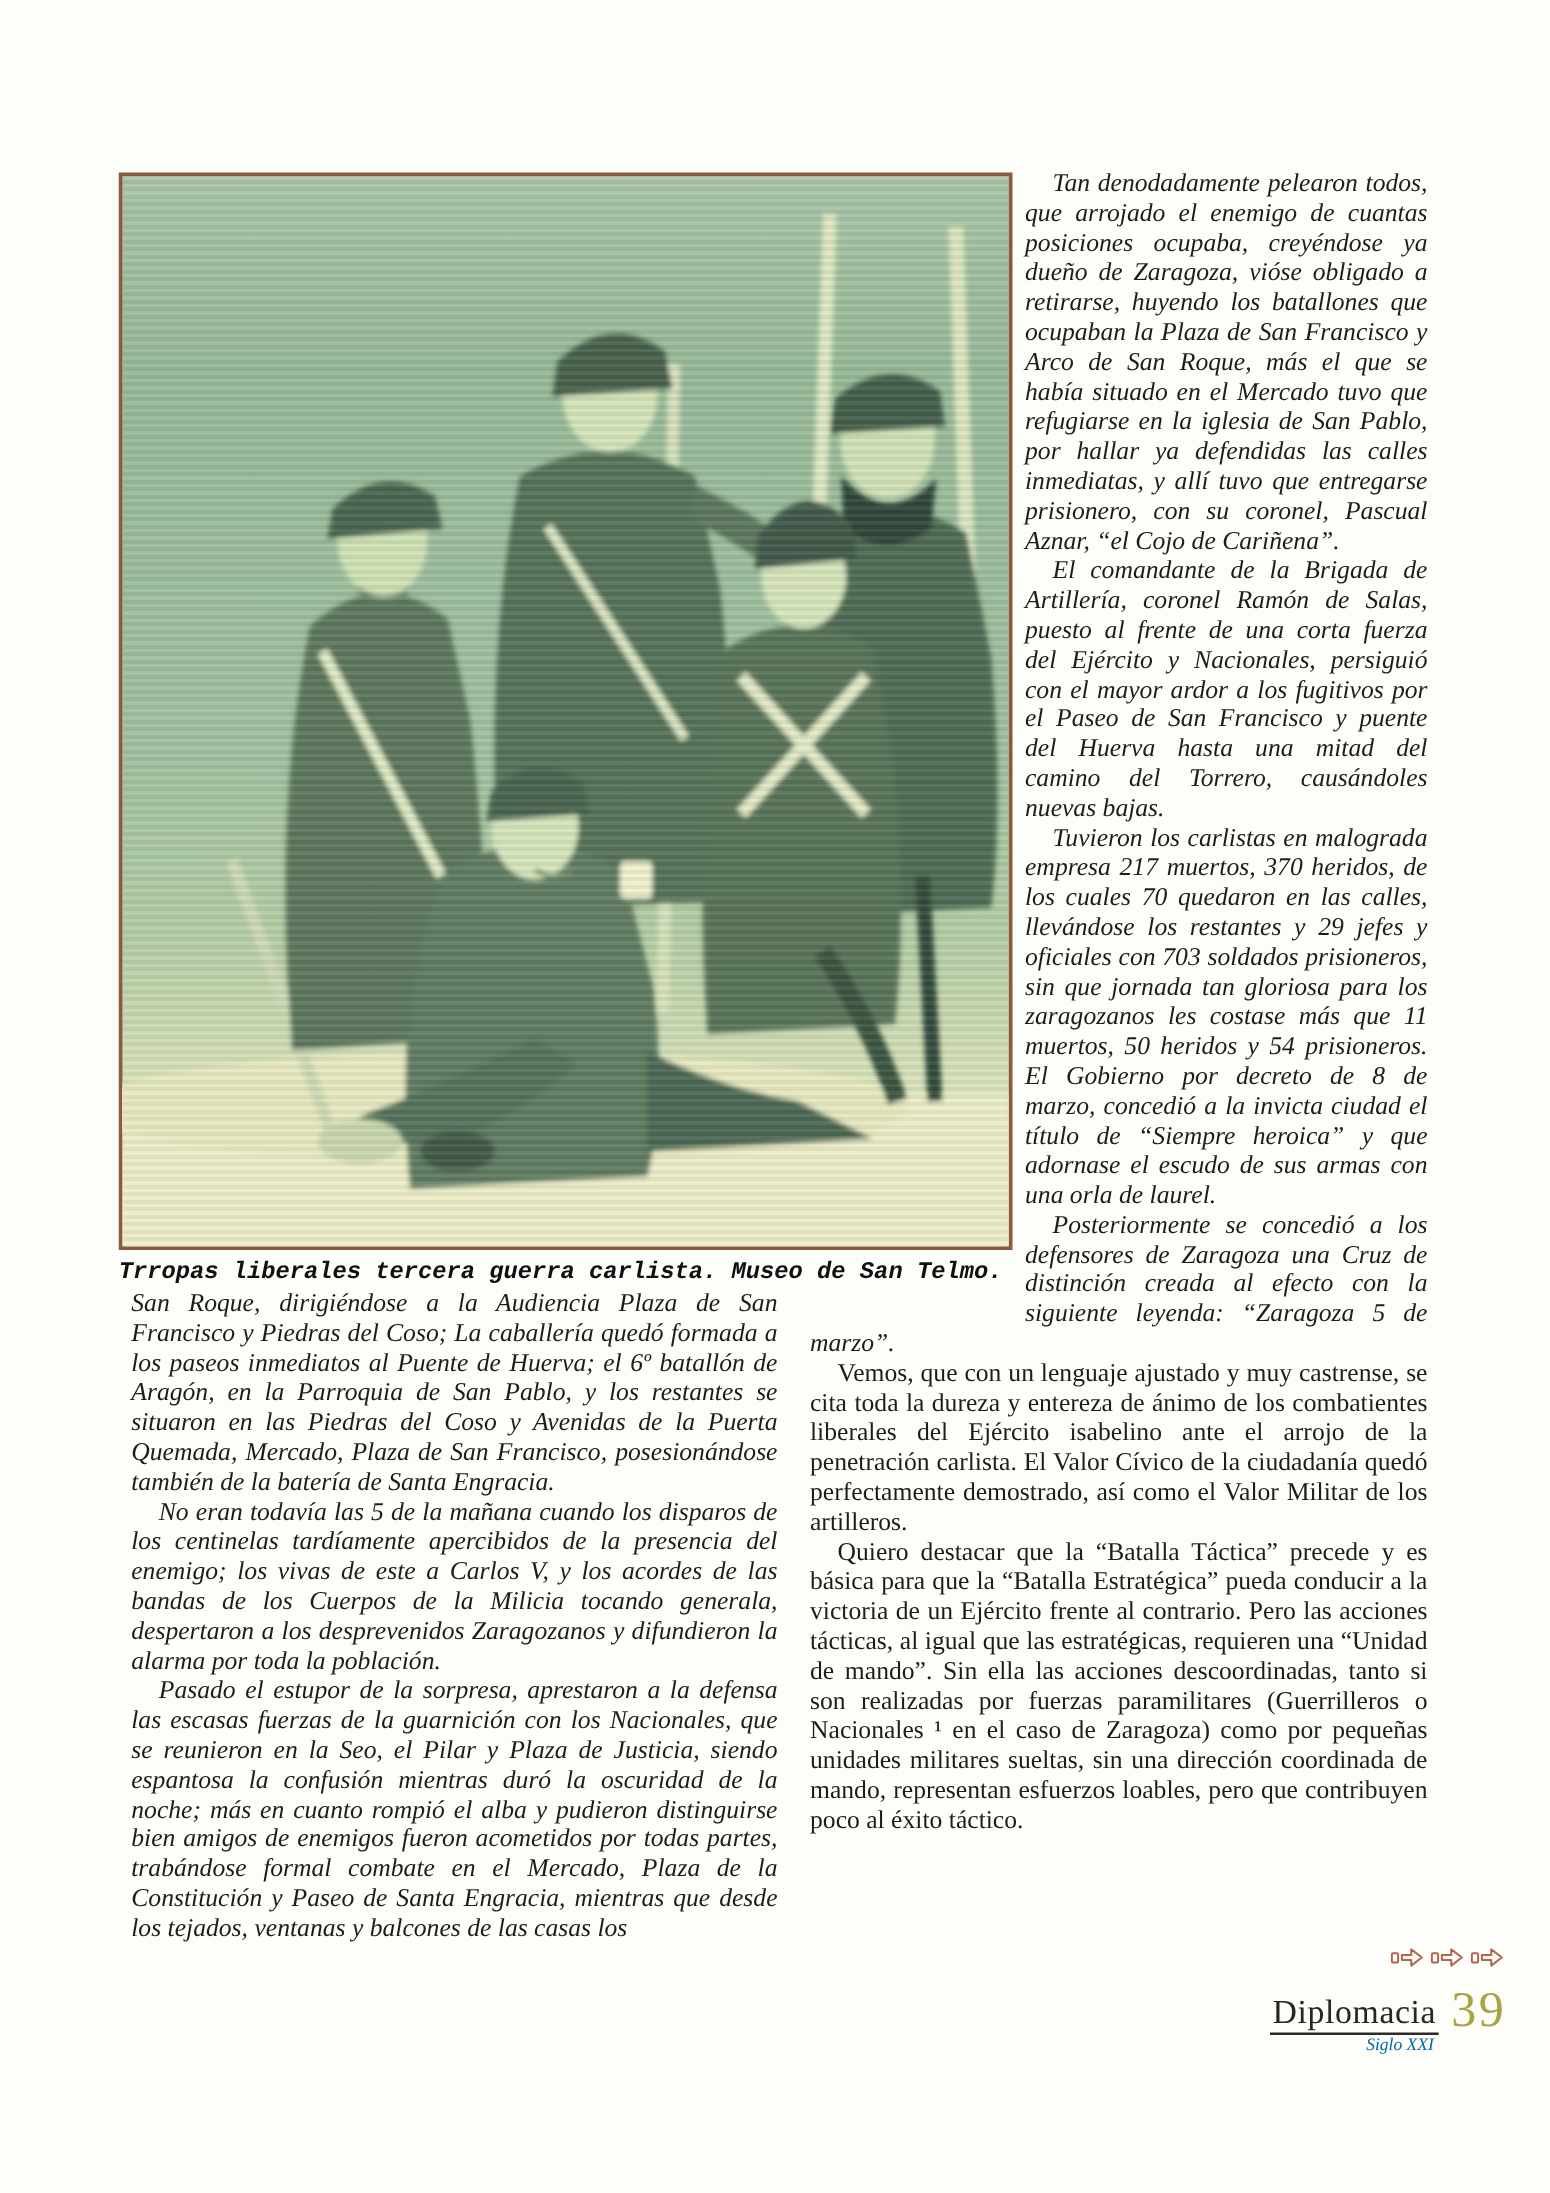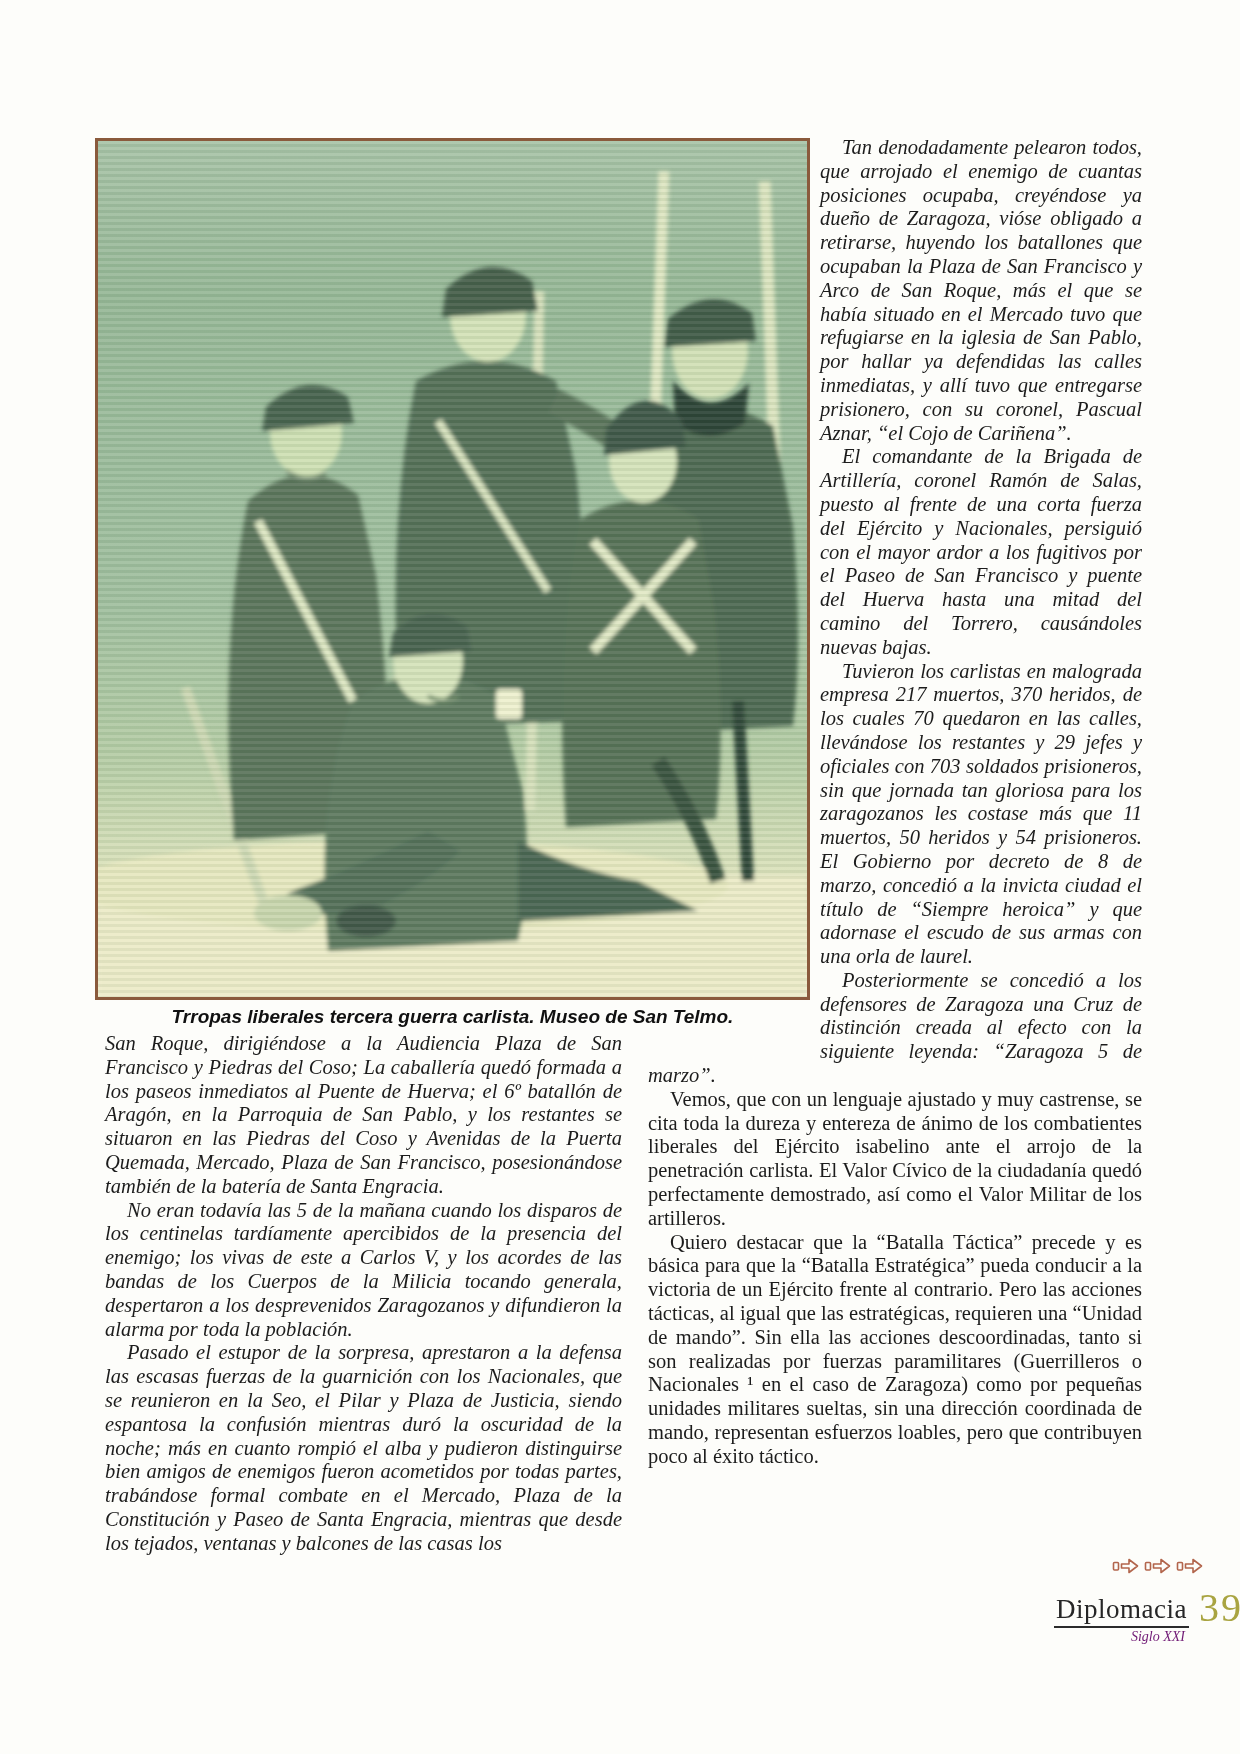--- a/index.html
+++ b/index.html
@@ -23,43 +23,43 @@
   .photo svg{position:absolute;left:0;top:0;}
   .photo .banding{
     position:absolute;left:0;top:0;right:0;bottom:0;
     background:repeating-linear-gradient(180deg,
       rgba(255,255,255,0.07) 0 3px,
       rgba(20,60,30,0.06) 3px 6px);
     pointer-events:none;
   }
   .caption{
     position:absolute;left:95px;top:1006px;width:715px;
-    text-align:center;
-    font-family:Liberation Sans, sans-serif;
+    text-align:left;
+    font-family:Liberation Mono, monospace;
     font-style:italic;font-weight:700;
     font-size:19px;line-height:22px;color:#101010;
   }
   
   .col{position:absolute;text-align:justify;font-size:20.5px;line-height:23.8px;}
   .col p{margin:0;}
   .col p.indent{text-indent:22px;}
   .italic{font-style:italic;}
   .col-right{left:648px;top:136px;width:494px;}
   .photo-spacer{float:left;width:172px;height:922px;}
   .col-left{left:105px;top:1032px;width:517px;}
   
   .arrows{position:absolute;left:1112px;top:1556px;display:flex;gap:5px;}
   .arrow-unit{display:block;}
   .brand{position:absolute;left:1016px;top:1594px;display:flex;align-items:flex-start;}
   .brand-text{display:flex;flex-direction:column;align-items:flex-end;}
   .brand-title{
     font-size:27px;letter-spacing:.5px;color:#262626;
-    border-bottom:2px solid #2b2b2b;padding:0 2px 1px 2px;margin-left:38px;
+    border-bottom:2px solid #2b2b2b;padding:0 2px 1px 2px;
   }
-  .brand-sub{font-style:italic;font-size:14px;color:#701a75;margin-top:1px;padding-right:4px;}
+  .brand-sub{font-style:italic;font-size:14px;color:#0369a1;margin-top:1px;padding-right:4px;}
   .page-number{
     font-size:40px;line-height:36px;margin-left:10px;margin-top:-4px;
     color:#a9a441;letter-spacing:2px;text-align:right;
   }
 </style>
 </head>
 <body>
 
 <div class="page">
 

